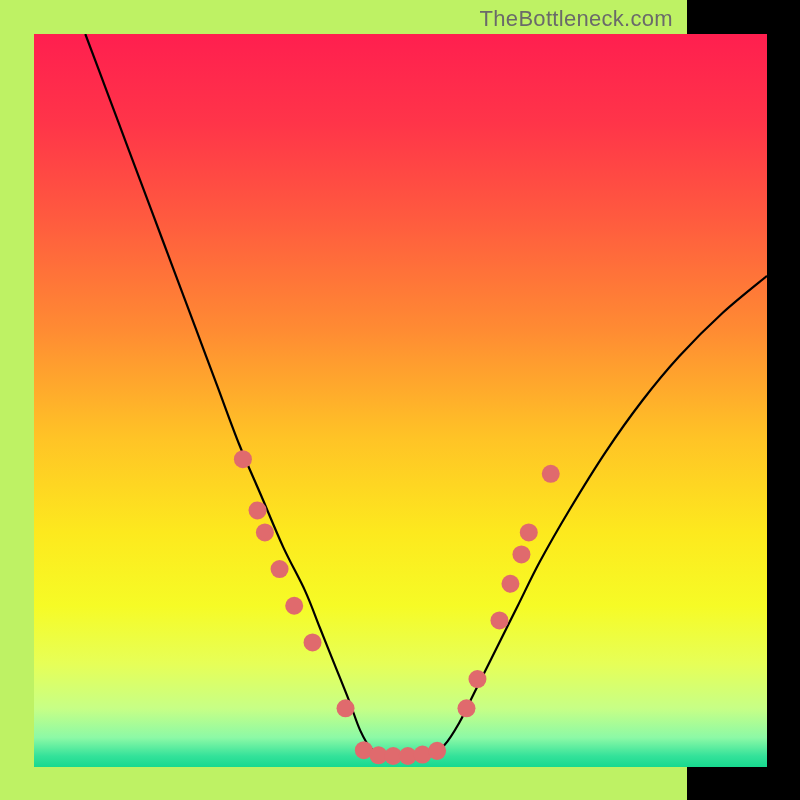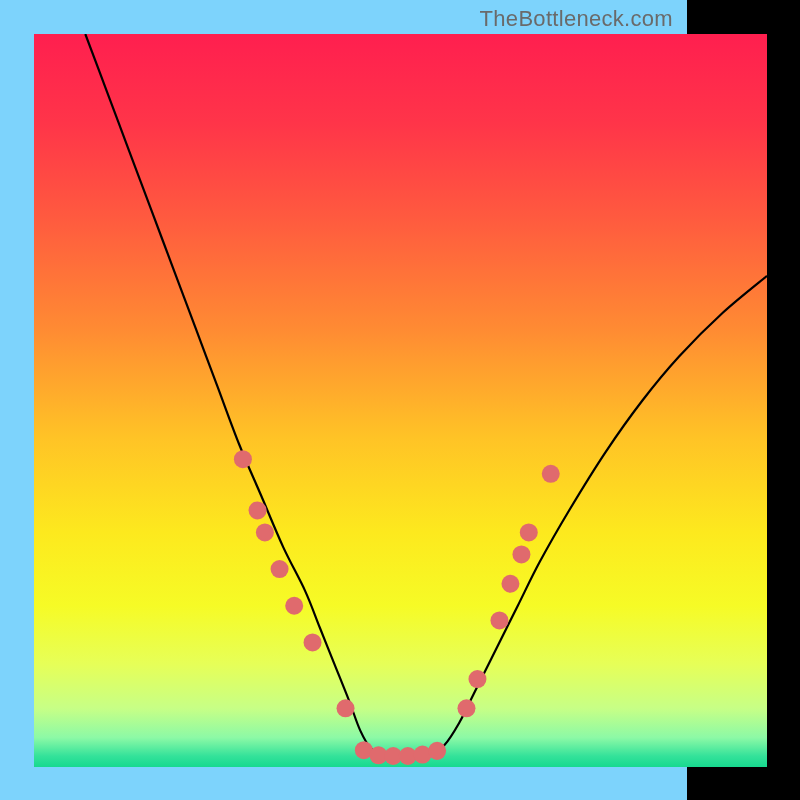--- a/index.html
+++ b/index.html
@@ -7,21 +7,21 @@
     padding: 0;
     width: 800px;
     height: 800px;
     background: #000;
     font-family: Arial, Helvetica, sans-serif;
   }
   .container {
     position: relative;
     width: 687px;
     height: 800px;
-    background: #7dd3fc;
+    background: #bef264;
   }
   .watermark {
     position: absolute;
     top: 6px;
     right: 14px;
     color: #6a6a6a;
     font-size: 22px;
     font-weight: 400;
     letter-spacing: 0.3px;
     z-index: 10;

